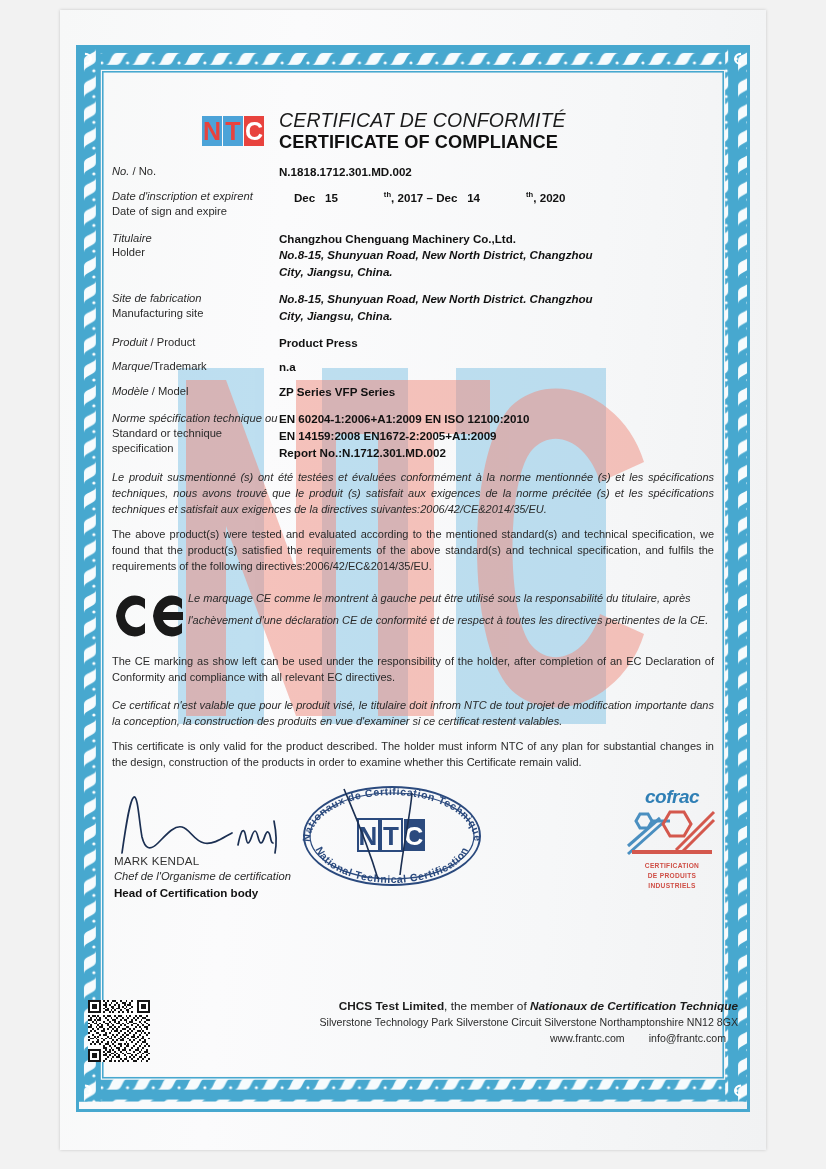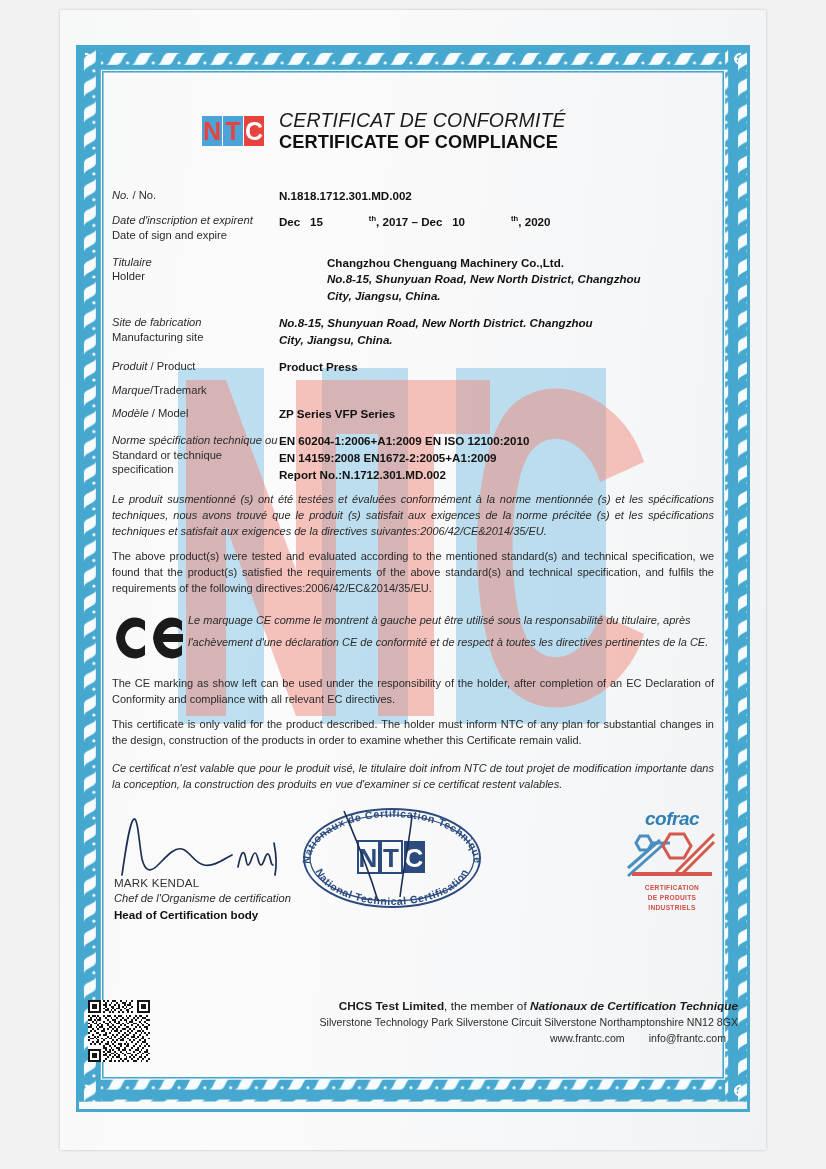--- a/index.html
+++ b/index.html
@@ -42,21 +42,21 @@
   .ntc-box{width:20px;height:30px;position:relative;margin-right:1px;
            display:flex;align-items:center;justify-content:center;
            font-family:"Liberation Sans", sans-serif;font-weight:bold;font-size:25px;line-height:1;}
   .ntc-blue{background:#4ca3d8;color:#e8433e;}
   .ntc-red{background:#e8433e;color:#ffffff;}
   .hdr-txt{line-height:1.12;}
   .t-fr{font-style:italic;font-size:19.5px;letter-spacing:.2px;color:#1b1b1b;}
   .t-en{font-weight:bold;font-size:18.2px;letter-spacing:.1px;color:#111;}
 
   
-  .rows{margin-top:36px;}
+  .rows{margin-top:12px;}
   .row{display:flex;margin-bottom:8px;}
   .lbl{width:167px;flex:0 0 167px;font-size:11.2px;line-height:1.32;color:#2b2b2b;}
   .lbl i{font-style:italic;}
   .val{flex:1;font-size:11.6px;font-weight:bold;line-height:1.45;color:#111;}
   .val .it{font-style:italic;}
   .val .ln{display:block;}
   sup{font-size:7.6px;vertical-align:super;padding-left:46px;}
 
   
   .para{margin-top:9px;font-size:11px;line-height:1.45;text-align:justify;color:#2a2a2a;}
@@ -166,34 +166,34 @@
 
     <div class="rows">
 
       <div class="row">
         <div class="lbl"><i>No.</i><span> / </span><span>No.</span></div>
         <div class="val">
             <span class="ln">N.1818.1712.301.MD.002</span>
           </div>
       </div>
 
-      <div class="row" style="margin-bottom:12px;">
+      <div class="row" style="margin-bottom:12px;gap:15px;">
         <div class="lbl"><i>Date d'inscription et expirent</i><br><span>Date of sign and expire</span></div>
         <div class="val">
           <span>Dec</span>&nbsp;&nbsp;
           <span>15</span><sup>th</sup>,
           <span>2017</span>
           <span>–</span>
           <span>Dec</span>&nbsp;&nbsp;
-          <span>10</span><sup>th</sup>,
+          <span>14</span><sup>th</sup>,
           <span>2020</span>
         </div>
       </div>
 
-      <div class="row" style="margin-bottom:10px;gap:48px;">
+      <div class="row" style="margin-bottom:10px;">
         <div class="lbl"><i>Titulaire</i><br><span>Holder</span></div>
         <div class="val">
           <span class="ln">Changzhou Chenguang Machinery Co.,Ltd.</span>
           <span class="ln it">No.8-15, Shunyuan Road, New North District,  Changzhou</span>
           <span class="ln it">City, Jiangsu, China.</span>
         </div>
       </div>
 
       <div class="row" style="margin-bottom:10px;">
         <div class="lbl"><i>Site de fabrication</i><br><span>Manufacturing site</span></div>
@@ -205,20 +205,23 @@
 
       <div class="row">
         <div class="lbl"><i>Produit</i><span> / </span><span>Product</span></div>
         <div class="val">
             <span class="ln">Product Press</span>
           </div>
       </div>
 
       <div class="row">
         <div class="lbl"><i>Marque</i><span>/</span><span>Trademark</span></div>
+        <div class="val">
+            <span class="ln">n.a</span>
+          </div>
       </div>
 
       <div class="row" style="margin-bottom:10px;">
         <div class="lbl"><i>Modèle</i><span> / </span><span>Model</span></div>
         <div class="val">
             <span class="ln">ZP Series     VFP Series</span>
           </div>
       </div>
 
       <div class="row" style="margin-bottom:4px;">
@@ -239,22 +242,22 @@
         <svg width="76" height="54" viewBox="0 0 76 54">
           <path d="M33 10 C 22 2, 6 8, 4 27 C 6 46, 22 52, 33 44 L 33 34 C 26 42, 14 38, 13 27 C 14 16, 26 12, 33 20 Z" fill="#1a1a1a"></path>
           <path d="M70 10 C 59 2, 43 8, 41 27 C 43 46, 59 52, 70 44 L 70 34 C 63 42, 51 38, 50 27 C 51 16, 63 12, 70 20 Z" fill="#1a1a1a"></path>
           <rect x="50" y="23" width="21" height="8" fill="#1a1a1a"></rect>
         </svg>
       </div>
       <div class="ce-text">Le marquage CE comme le montrent à gauche peut être utilisé sous la responsabilité du titulaire, après l'achèvement d'une déclaration CE de conformité et de respect à toutes les directives pertinentes de la CE.</div>
     </div>
     <div class="para en" style="">The CE marking as show left can be used under the responsibility of the holder, after completion of an EC Declaration of Conformity and compliance with all relevant EC directives.</div>
 
+    <div class="para fr" style="margin-top:12px;">Ce certificat n'est valable que pour le produit visé, le titulaire doit infrom NTC de tout projet de modification importante dans la conception, la construction des produits en vue d'examiner si ce certificat restent valables.</div>
     <div class="para en">This certificate is only valid for the product described.  The holder must inform NTC of any plan for substantial changes in the design, construction of the products in order to examine whether this Certificate remain valid.</div>
-    <div class="para fr" style="margin-top:12px;">Ce certificat n'est valable que pour le produit visé, le titulaire doit infrom NTC de tout projet de modification importante dans la conception, la construction des produits en vue d'examiner si ce certificat restent valables.</div>
 
     <div class="sig-area">
 
       <svg class="sig-draw" width="230" height="80" viewBox="0 0 230 80">
         <g fill="none" stroke="#1b2f52" stroke-width="1.7" stroke-linecap="round">
           <path d="M10 62 C 14 34, 18 8, 22 6 C 26 5, 27 30, 30 46 C 33 58, 38 60, 46 52 C 54 44, 62 34, 70 36 C 78 38, 82 50, 92 52 C 102 54, 112 46, 120 42"></path>
           <path d="M126 54 C 128 44, 130 38, 132 40 C 134 42, 134 52, 136 52 C 139 52, 140 40, 143 40 C 146 40, 146 52, 149 52 C 152 52, 153 40, 156 41 C 159 42, 158 52, 161 52"></path>
           <path d="M162 30 C 164 40, 165 52, 163 62"></path>
         </g>
       </svg>

